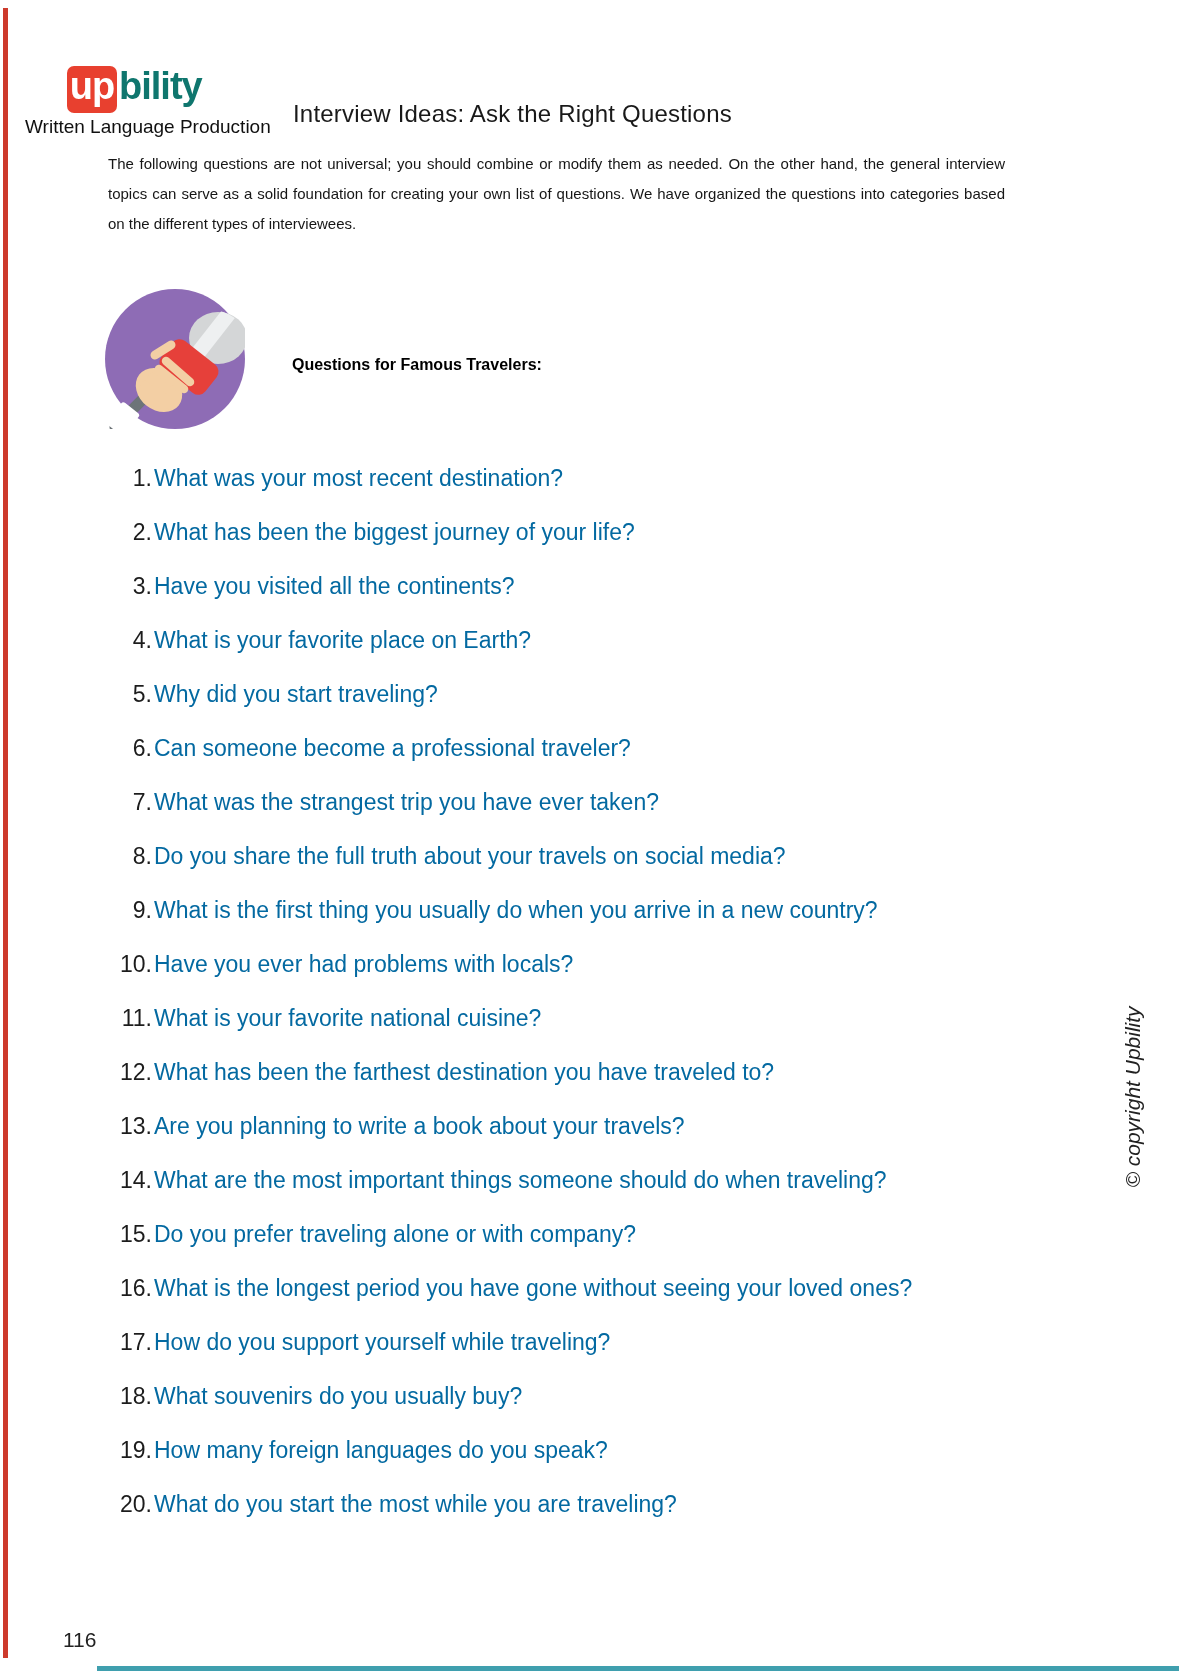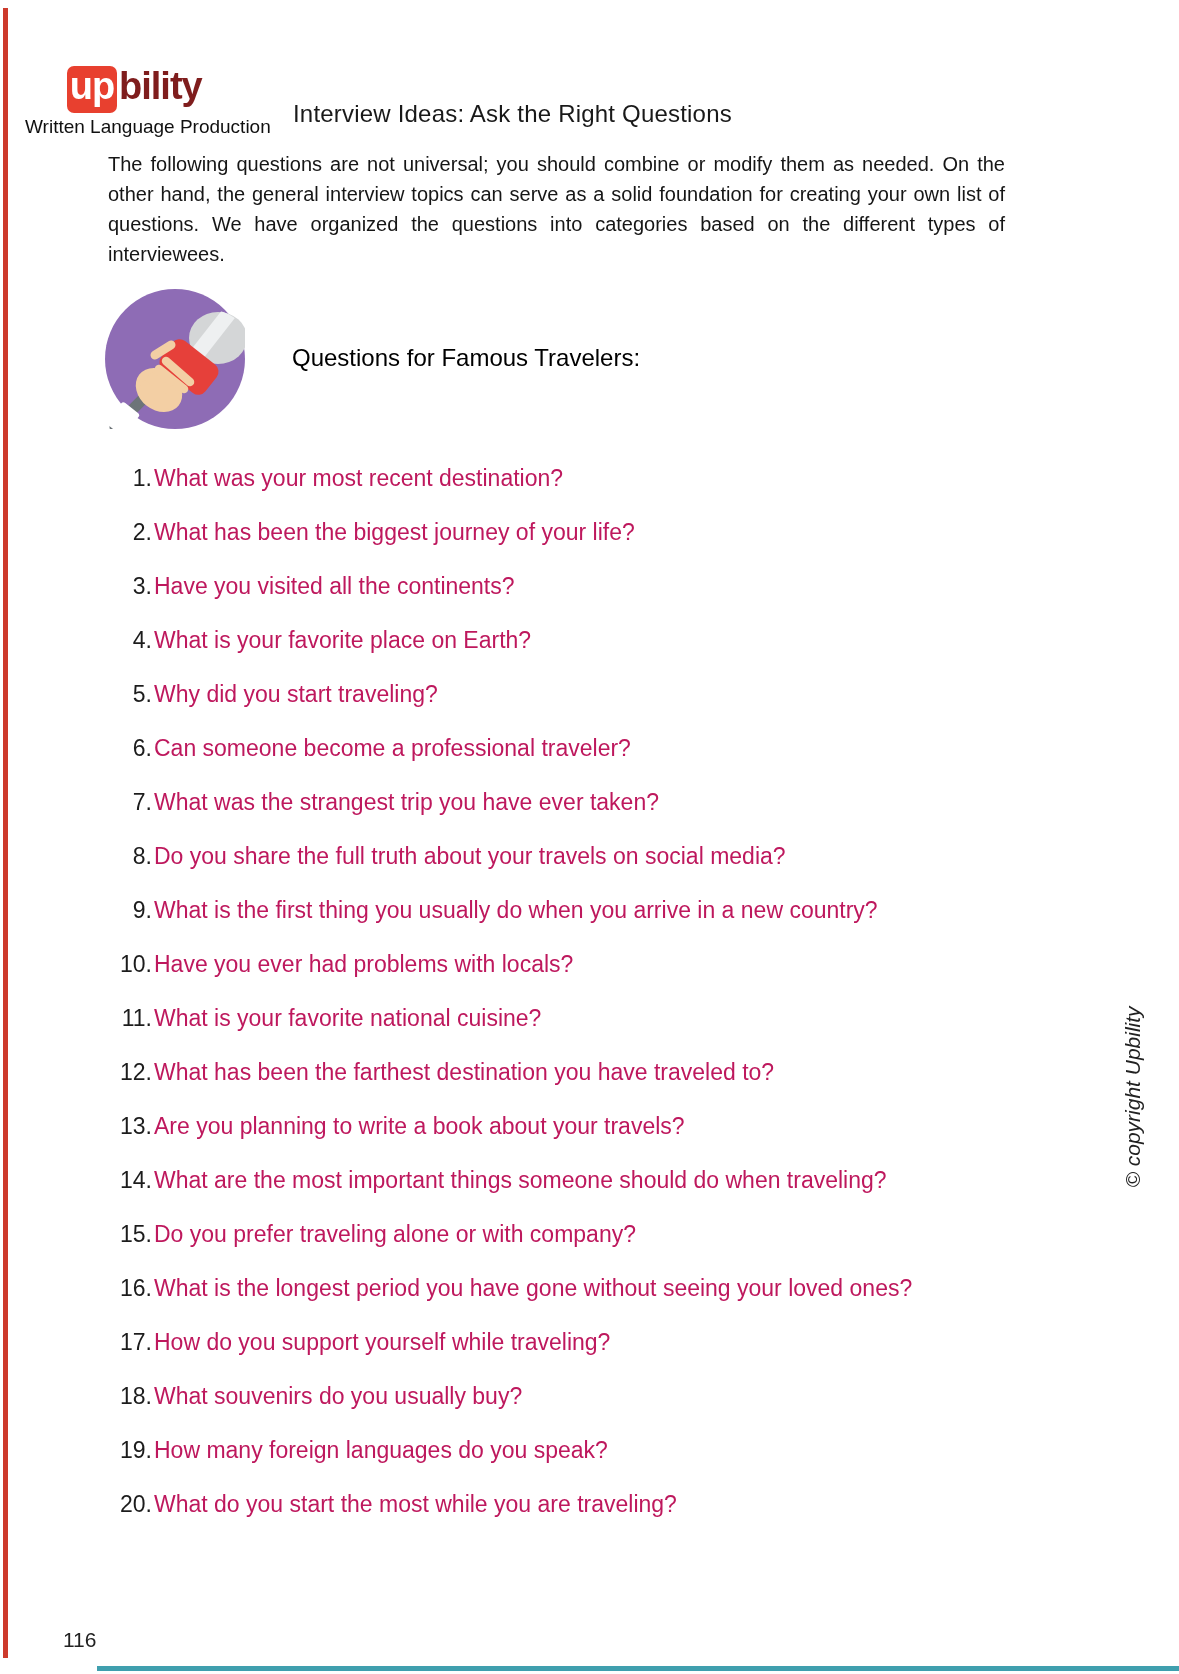--- a/index.html
+++ b/index.html
@@ -19,43 +19,43 @@
   .logo-block { position:absolute; left:25px; top:64px; width:215px; }
   .logo-row { display:flex; align-items:center; margin-left:42px; height:50px; }
   .logo-up {
     display:inline-flex; align-items:center; justify-content:center;
     width:50px; height:47px; border-radius:7px;
     background:var(--accent-red, #e8402f);
     color:#ffffff; font-size:38px; font-weight:bold; letter-spacing:-1px;
     padding-bottom:6px;
   }
   .logo-rest {
-    color:#7f1d1d; font-size:38px; font-weight:bold; letter-spacing:-1px;
+    color:#0f766e; font-size:38px; font-weight:bold; letter-spacing:-1px;
     margin-left:2px; padding-bottom:6px;
   }
   .logo-subtitle {
     margin-top:2px; font-size:19px; color:#101010; white-space:nowrap;
   }
   .doc-title {
     position:absolute; left:293px; top:100px; font-size:24px; color:#191919;
     white-space:nowrap; letter-spacing:0.2px;
   }
   .intro {
     position:absolute; left:108px; top:149px; width:897px;
-    font-size:20px; line-height:30px; text-align:justify; color:#161616;
+    font-size:15px; line-height:30px; text-align:justify; color:#161616;
   }
   .topic-icon { position:absolute; left:105px; top:289px; width:140px; height:140px; }
   .section-heading {
-    position:absolute; left:292px; top:344px; font-size:24px; font-weight:normal;
+    position:absolute; left:292px; top:356px; font-size:16px; font-weight:bold;
     color:#000000; white-space:nowrap;
   }
   .questions { position:absolute; left:118px; top:451px; width:980px; }
   .q-row { height:54px; display:flex; align-items:center; }
   .q-num { width:34px; text-align:right; font-size:23px; color:#1c1c1c; flex:none; }
-  .q-text { margin-left:2px; font-size:23px; color:#be185d; white-space:nowrap; }
+  .q-text { margin-left:2px; font-size:23px; color:#0369a1; white-space:nowrap; }
   .copyright {
     position:absolute; left:1133px; top:1097px;
     transform:translate(-50%,-50%) rotate(-90deg);
     white-space:nowrap; font-style:italic; font-size:21px; color:#222222;
   }
   .page-number {
     position:absolute; left:63px; top:1628px; font-size:21px; color:#222222;
   }
 </style>
 </head>

